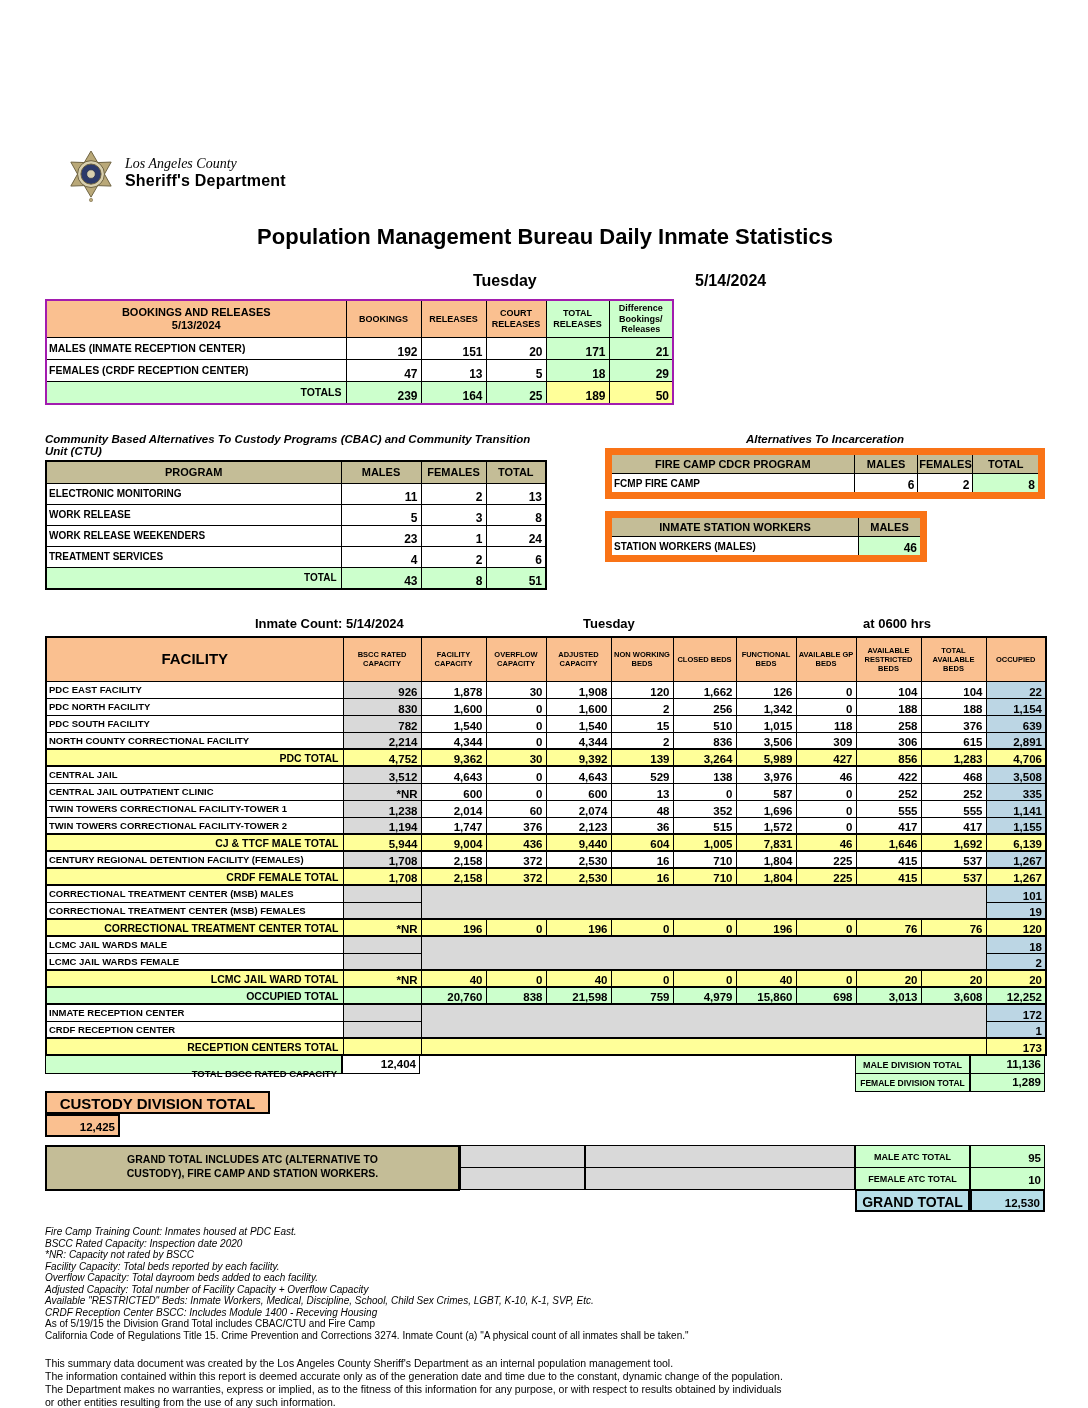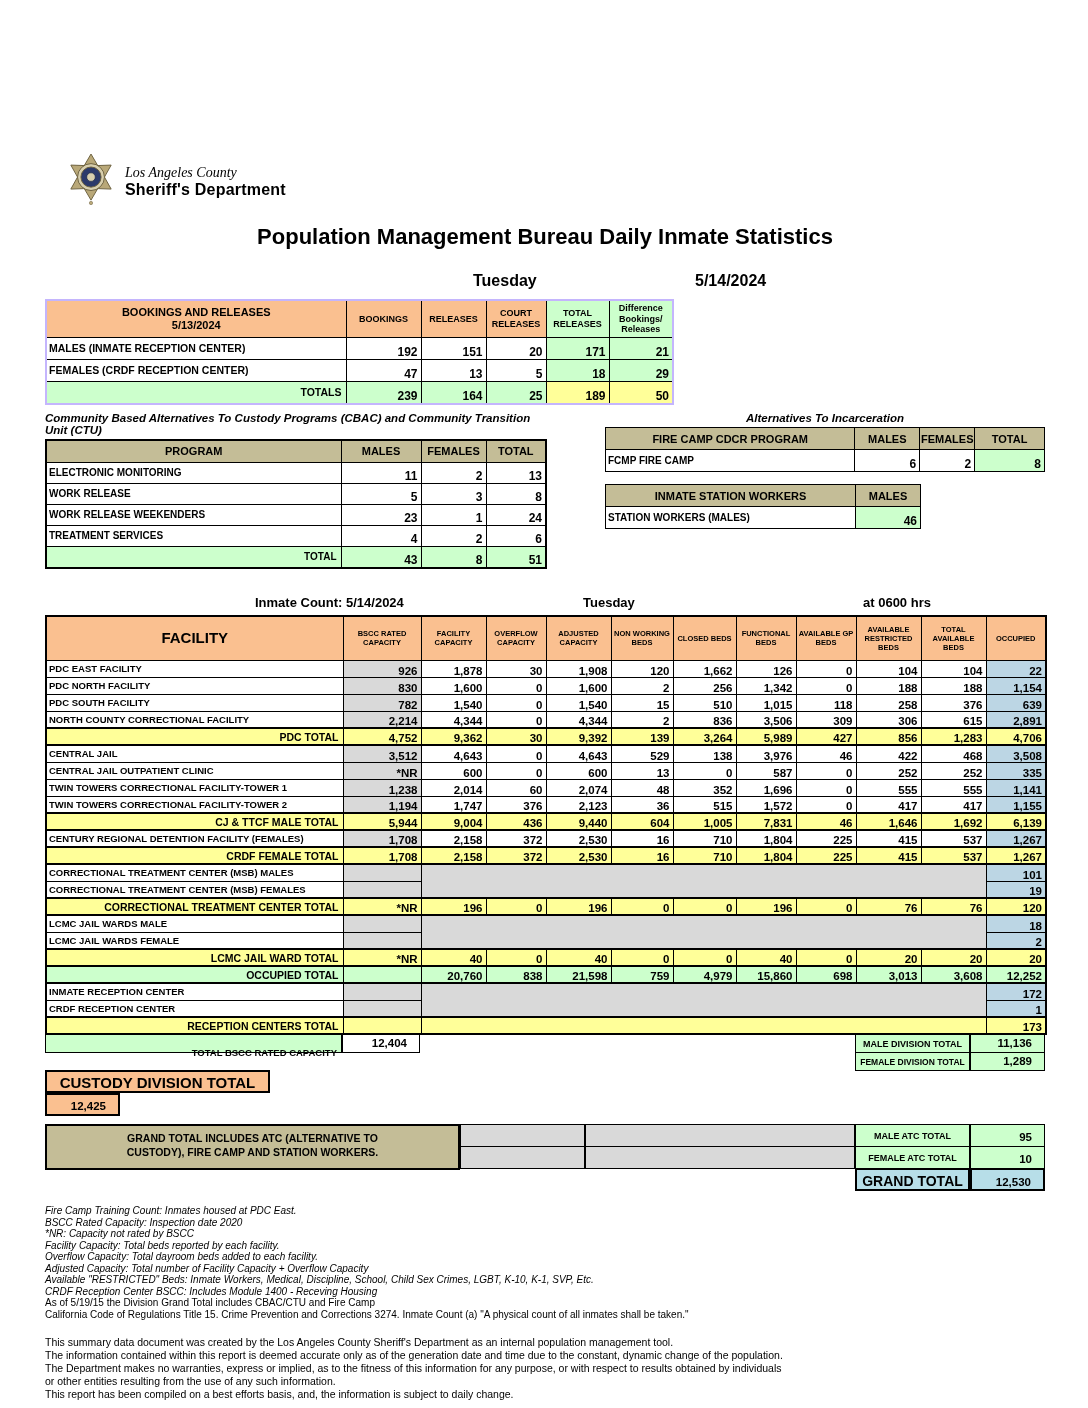--- a/index.html
+++ b/index.html
@@ -2,21 +2,21 @@
 <html><head>
 <meta charset="utf-8">
 <style>
   * { margin:0; padding:0; box-sizing:border-box; }
   html,body { background:#ffffff; }
   body { width:1088px; height:1408px; font-family:"Liberation Sans", sans-serif; color:#000; position:relative; overflow:hidden; }
   .page { width:1000px; margin:0 0 0 45px; position:relative; }
   .top-spacer { height:150px; }
 
   
-  .logo-row { display:flex; align-items:center; margin-left:22px; height:58px; }
+  .logo-row { display:flex; align-items:flex-start; margin-left:22px; height:58px; }
   .badge { width:48px; height:52px; }
   .agency { margin-left:10px; margin-top:6px; }
   .agency-line1 { font-family:"Liberation Serif", serif; font-style:italic; font-size:14px; }
   .agency-line2 { font-weight:bold; font-size:16px; letter-spacing:.2px; }
   .doc-title { text-align:center; font-weight:bold; font-size:22px; margin-top:16px; }
 
   .dateline { position:relative; height:22px; margin-top:22px; font-weight:bold; font-size:16px; }
   .dateline .day { position:absolute; left:428px; }
   .dateline .date { position:absolute; left:650px; }
 
@@ -25,37 +25,37 @@
   td, th { border:1px solid #000; overflow:hidden; white-space:nowrap; }
   .lbl { text-align:left; font-weight:bold; font-size:10px; padding:1px 2px; vertical-align:middle; }
   .num { text-align:right; font-weight:bold; font-size:12px; padding:1px 3px 0 0; vertical-align:bottom; }
   .ylw { background:#FFFF99; }
   .grn { background:#CCFFCC; }
   .org { background:#FAC090; }
   .tan { background:#C4BD97; }
   .gry { background:#D9D9D9; }
 
   
-  .bookings { width:627px; margin-top:5px; border:2px solid #c4b5fd; }
+  .bookings { width:627px; margin-top:5px; border:2px solid #a21caf; }
   .bookings th { font-size:9px; font-weight:bold; text-align:center; vertical-align:middle; padding:1px; white-space:normal; line-height:1.15; }
   .bookings .bigth { font-size:11px; }
   .bookings .hrow { height:37px; }
   .bookings tr { height:22px; }
   .bookings .lbl { font-size:10.5px; }
 
   
   .sect-title { font-style:italic; font-weight:bold; font-size:11.5px; }
-  .mid-wrap { display:flex; margin-top:7px; }
+  .mid-wrap { display:flex; margin-top:28px; }
   .cbac-col { width:500px; }
   .alt-col { margin-left:60px; width:440px; }
   .cbac { width:500px; border:2px solid #000; margin-top:3px; }
   .cbac th { font-size:11px; text-align:center; vertical-align:middle; }
   .cbac tr { height:21px; }
   .alt-col .sect-title { text-align:center; }
-  .fcamp, .stw { border:1px solid #f97316; margin-top:3px; }
+  .fcamp, .stw { border:7px solid #f97316; margin-top:3px; }
   .fcamp th, .stw th { font-size:11px; text-align:center; vertical-align:middle; }
   .fcamp tr, .stw tr { height:22px; }
   .stw { margin-top:12px; }
 
   
   .count-line { position:relative; height:20px; margin-top:26px; font-weight:bold; font-size:13px; }
   .count-line .c1 { position:absolute; left:210px; }
   .count-line .c2 { position:absolute; left:538px; }
   .count-line .c3 { position:absolute; left:818px; }
   .facility { width:1000px; border:2px solid #000; }
@@ -70,21 +70,21 @@
   .facility .tot { text-align:right; padding-right:4px; }
   .facility .grayspan { background:#D9D9D9; }
   .facility .big { font-size:10.5px; }
   .facility tr.trow td { border-top-width:2px; border-bottom-width:2px; }
 
   
   .brow { display:flex; width:1000px; }
   .bcell { border:1px solid #000; height:19px; font-weight:bold; }
   .bcell.lab { font-size:9.5px; text-align:right; padding:12px 4px 0 0; }
   .bcell.labc { font-size:9px; text-align:center; padding-top:4px; }
-  .bcell.val { font-size:11.5px; text-align:right; padding:2px 12px 0 0; }
+  .bcell.val { font-size:11.5px; text-align:right; padding:2px 3px 0 0; }
   .nob { border:none; }
   .custody-row { margin-top:-1px;flex-direction:column; }
   .custody-lab { font-size:15px; text-align:center; padding-top:2px; height:23px; border-width:2px; }
   .custody-val { font-size:12.5px; height:23px; border-width:2px; }
 
   
   .grand-wrap { margin-top:8px; }
   .gcell { border:1px solid #000; height:23px; font-weight:bold; }
   .gnote { width:415px; height:46px; text-align:center; font-size:10.5px; line-height:1.35; padding-top:5px; border-width:2px; }
   .grand-lab { font-size:14px; text-align:center; padding-top:3px; border-width:2px; background:#B7DEE8; }

